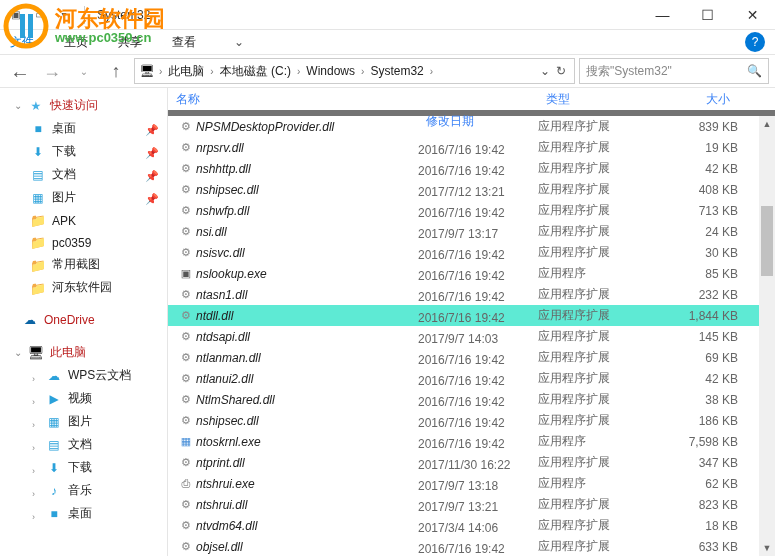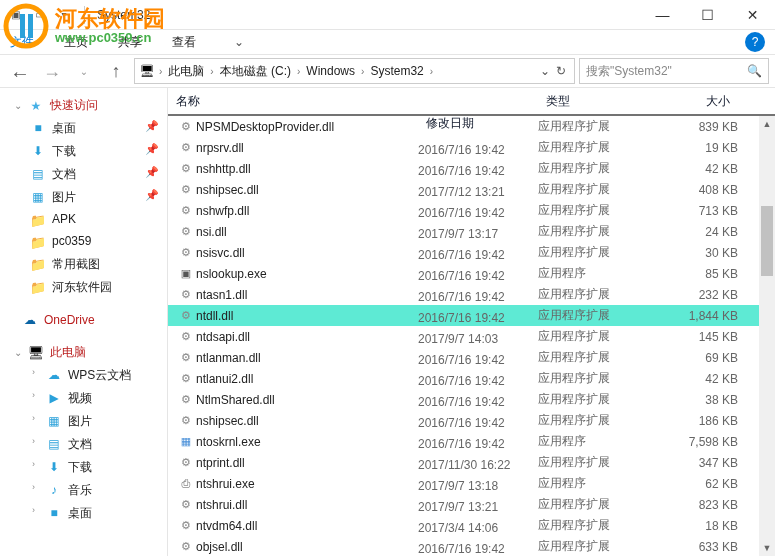--- a/index.html
+++ b/index.html
@@ -36,21 +36,21 @@
 .searchbox .sicon { margin-left: auto; }
 
 .main { display: flex; height: calc(556px - 30px - 24px - 34px); }
 
 .sidebar { width: 168px; border-right: 1px solid #e5e5e5; padding: 6px 0; overflow: hidden; }
 .side-group { margin-bottom: 10px; }
 .side-header { display: flex; align-items: center; padding: 3px 4px 3px 14px; gap: 6px; }
 .side-header .caret { font-size: 10px; color: #888; width: 8px; }
 .side-header .ico { width: 16px; height: 16px; display: flex; align-items: center; justify-content: center; }
 .side-header .lbl { color: #b91c1c; }
-.side-item { display: flex; align-items: flex-start; padding: 3px 4px 3px 30px; gap: 6px; position: relative; }
+.side-item { display: flex; align-items: flex-end; padding: 3px 4px 3px 30px; gap: 6px; position: relative; }
 .side-item .ico { width: 16px; height: 16px; display: flex; align-items: center; justify-content: center; }
 .side-item .lbl { color: #222; }
 .side-item .pin { position: absolute; right: 8px; color: #888; font-size: 11px; }
 .side-sub { padding-left: 16px; }
 .side-sub .side-item { padding-left: 30px; }
 .side-sub .side-item .caret2 { position: absolute; left: 16px; font-size: 9px; color: #888; }
 
 
 .ic-star::before { content:"★"; color:#46b0e6; }
 .ic-desktop::before { content:"■"; color:#2aa1da; }
@@ -62,32 +62,32 @@
 .ic-pc::before { content:"🖥"; font-size:13px; }
 .ic-wps::before { content:"☁"; color:#2aa1da; }
 .ic-video::before { content:"▶"; color:#2aa1da; }
 .ic-music::before { content:"♪"; color:#2aa1da; }
 .ic-dll::before { content:"⚙"; color:#888; font-size:11px; }
 .ic-exe::before { content:"▣"; color:#555; font-size:11px; }
 .ic-exe2::before { content:"▦"; color:#4a90d9; font-size:11px; }
 .ic-print::before { content:"⎙"; color:#555; font-size:11px; }
 
 .filepane { flex: 1; display: flex; flex-direction: column; position: relative; }
-.columns { display: flex; height: 28px; align-items: center; border-bottom: 2px solid #737373; color: #0f172a; padding-right: 16px; }
+.columns { display: flex; height: 28px; align-items: center; border-bottom: 6px solid #737373; color: #3b82f6; padding-right: 16px; }
 .col { padding: 0 8px; }
 .col-name { flex: 0 0 250px; }
 .col-date { flex: 0 0 120px; margin-top: 44px; }
 .col-type { flex: 0 0 120px; }
 .col-size { flex: 0 0 80px; text-align: right; }
 
 .filelist { flex: 1; overflow: hidden; }
 .row { display: flex; height: 21px; align-items: center; padding-right: 16px; }
 .row.selected { background: #5eead4; }
 .row .fico { width: 20px; display: flex; justify-content: center; margin-left: 8px; }
-.row .fname { flex: 0 0 222px; color: #222; white-space: nowrap; overflow: hidden; }
+.row .fname { flex: 0 0 222px; color: #222; white-space: nowrap; overflow: hidden; font-style: italic; }
 .row .fdate { flex: 0 0 120px; color: #666; margin-top: 47px; }
 .row .ftype { flex: 0 0 120px; color: #666; }
 .row .fsize { flex: 0 0 80px; text-align: right; color: #666; }
 
 .scrollbar { position: absolute; right: 0; top: 28px; bottom: 0; width: 16px; background: #f0f0f0; }
 .scrollthumb { position: absolute; left: 2px; right: 2px; top: 90px; height: 70px; background: #c1c1c1; }
 .scrollarrow { position: absolute; left: 0; right: 0; height: 16px; display: flex; align-items: center; justify-content: center; color: #666; font-size: 9px; }
 .scrollarrow.up { top: 0; }
 .scrollarrow.down { bottom: 0; }
 </style>

